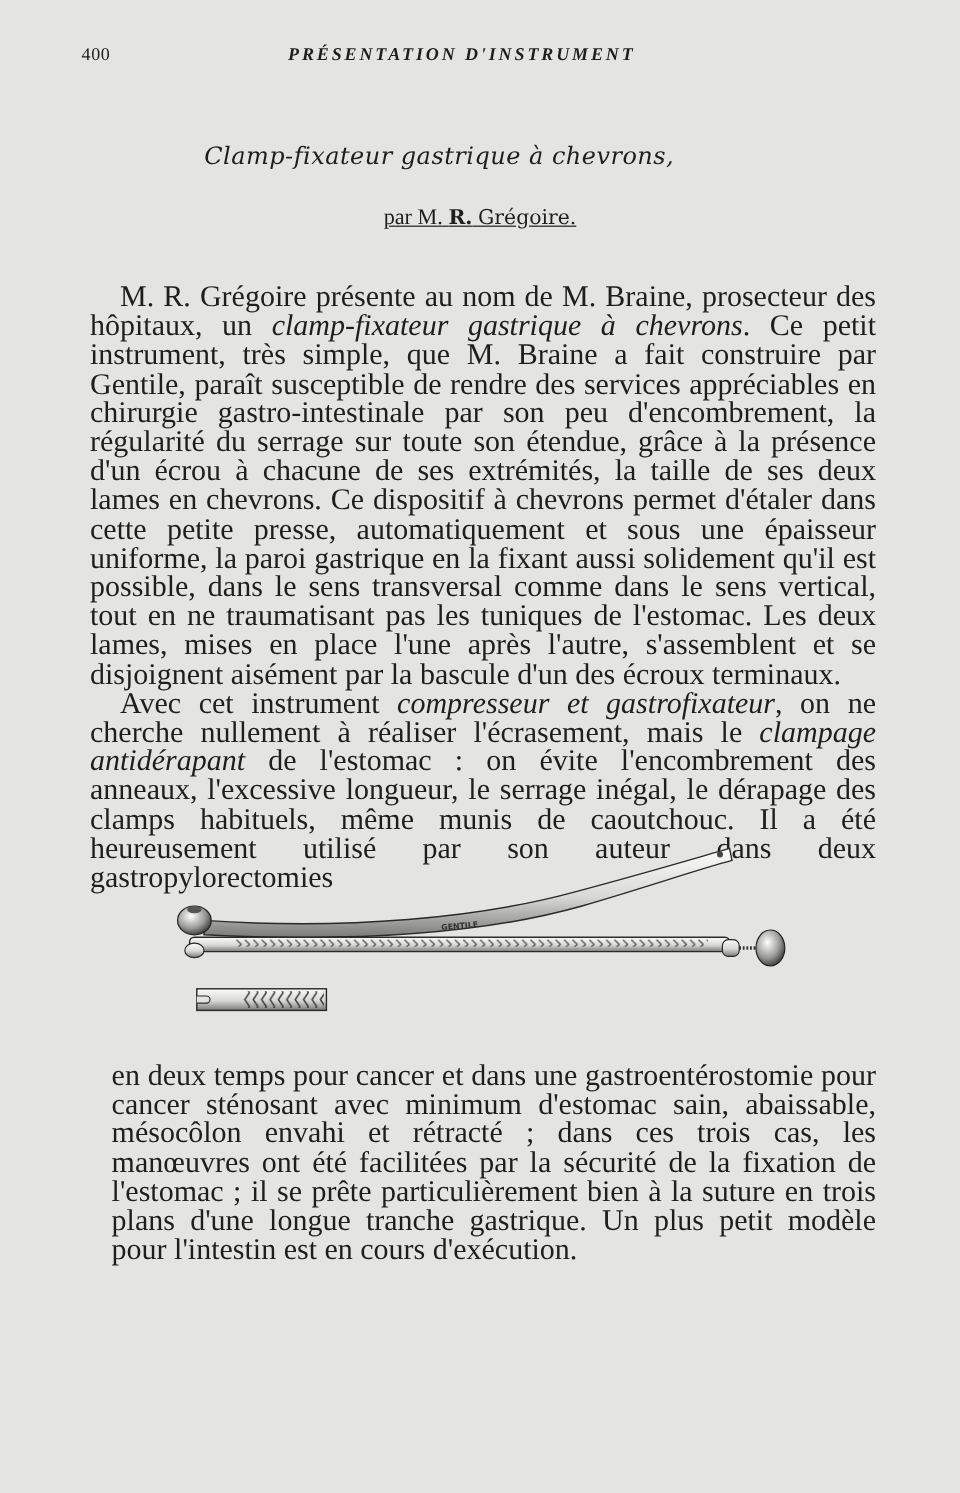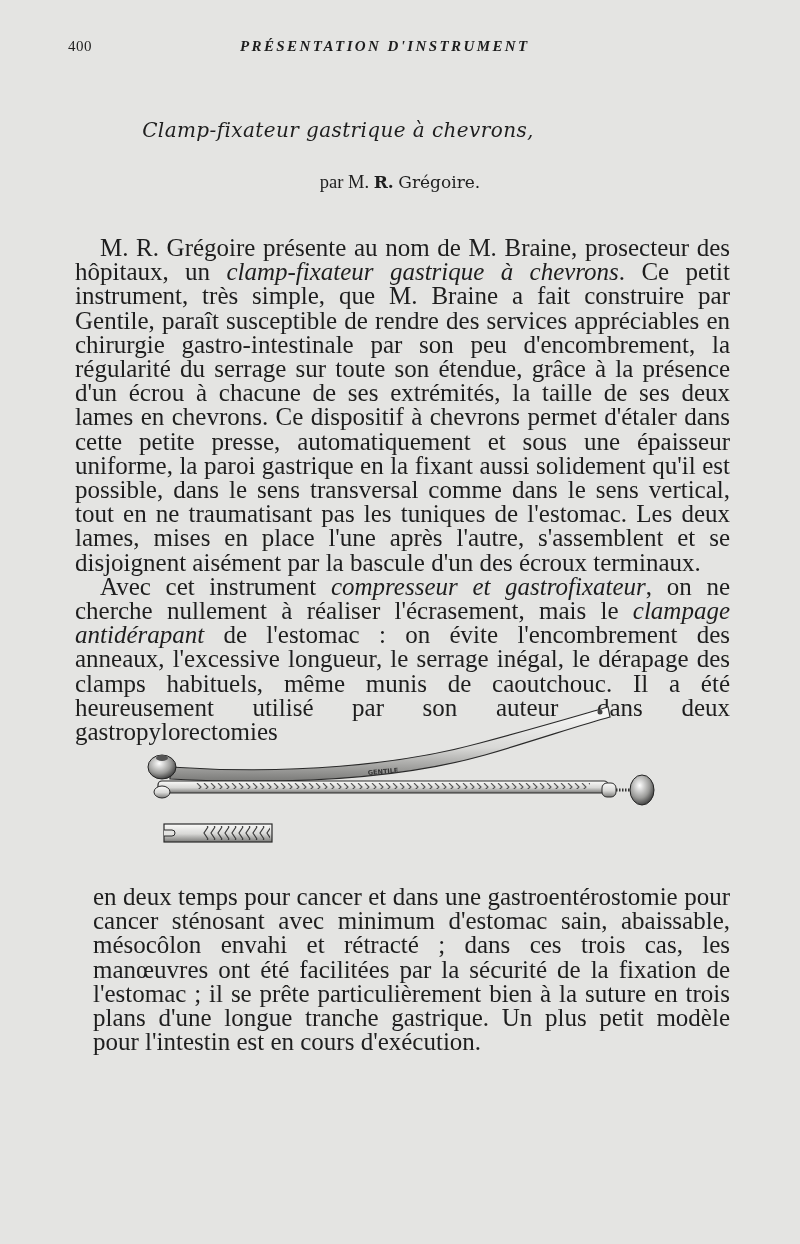--- a/index.html
+++ b/index.html
@@ -15,25 +15,25 @@
     position: absolute; left: 68px; top: 38px;
     font-size: 15px; letter-spacing: 0.5px;
   }
   .running-head {
     position: absolute; left: 240px; top: 38px;
     font-size: 15px; font-style: italic; letter-spacing: 2.4px; font-weight: bold;
   }
   .title {
     position: absolute; left: 0; width: 676px; top: 118px;
     text-align: center; font-family: "DejaVu Serif", serif;
-    font-style: italic; font-size: 20px; letter-spacing: 0.4px;
+    font-style: italic; font-size: 20px; letter-spacing: 0.4px; padding-left: 28px;
   }
   .byline {
     position: absolute; left: 0; width: 800px; top: 172px;
-    text-align: center; font-size: 18.5px;
+    text-align: center; font-size: 18.5px; text-decoration: underline;
   }
   .byline .author-name { font-family: "DejaVu Serif", serif; font-size: 17px; }
   .byline .author-initial { font-family: "DejaVu Serif", serif; font-weight: bold; font-size: 17px; }
   .body-text {
     position: absolute; left: 75px; width: 655px;
     font-size: 25px; line-height: 24.2px;
     text-align: justify;
   }
   .body-text p { margin: 0; text-indent: 25px; }
   .body-text .no-indent { text-indent: 0; margin-left: 18px; }

